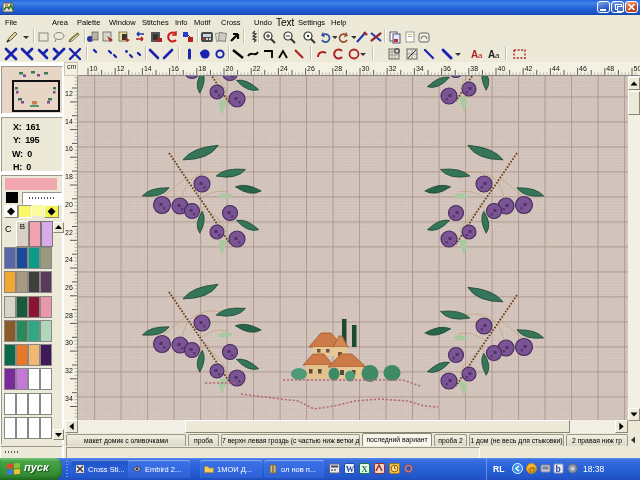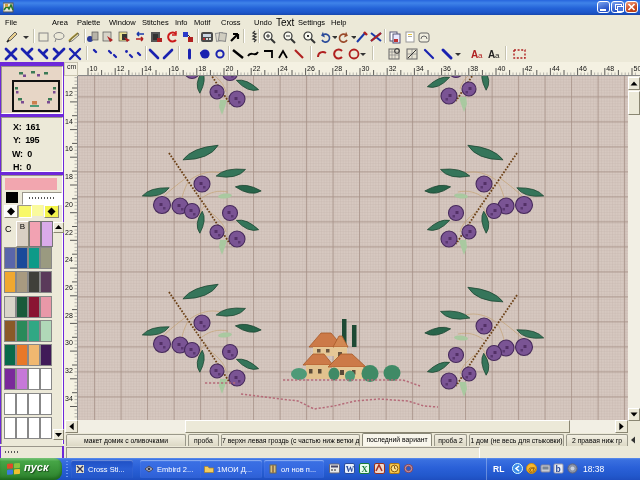--- a/index.html
+++ b/index.html
@@ -272,21 +272,21 @@
     </svg>
     <svg class="a" style="left:487px;top:2px" width="14" height="14" viewBox="0 0 14 14">
       <text x="1" y="11" font-size="10" font-weight="bold" fill="#222" font-family="Liberation Sans">A</text>
       <text x="8" y="11" font-size="8" fill="#222" font-family="Liberation Sans">a</text>
     </svg>
     <div class="sep" style="left:505px;top:1px;height:14px"></div>
     <svg class="a" style="left:512px;top:2px" width="14" height="14" viewBox="0 0 14 14">
       <rect x="2" y="3" width="11" height="8" fill="none" stroke="#b02020" stroke-width="1.4" stroke-dasharray="2 1.6"></rect>
     </svg>
   </div>
-<div class="a" style="left:0;top:62px;width:64px;height:396px;background:#6d28d9;border-right:1px solid #b8b4a0">
+<div class="a" style="left:0;top:62px;width:64px;height:396px;background:#ffffff;border-right:1px solid #b8b4a0">
     <div class="a sunk" style="left:1px;top:4px;width:60px;height:46px;background:#e7d6c6">
 <svg class="a" width="60" height="46" viewBox="0 0 60 46">
 <rect x="11" y="14" width="46" height="30" fill="none" stroke="#111" stroke-width="2"></rect>
 <g fill="#3a7a55">
 <rect x="17" y="5" width="4" height="2.5"></rect>
           <rect x="29" y="4" width="4" height="2.5"></rect>
           <rect x="42" y="5" width="4" height="2.5"></rect>
 <rect x="13" y="20" width="3" height="2.5"></rect>
           <rect x="51" y="20" width="3" height="2.5"></rect>
 <rect x="16" y="31" width="4" height="2.5"></rect>
@@ -819,21 +819,21 @@
 <div class="a" style="left:24px;top:3px;font-size:11px;font-weight:bold;font-style:italic;color:#fff;text-shadow:1px 1px 1px rgba(0,0,0,.5)">пуск</div>
 </div>
     <div class="a" style="left:66px;top:3px;width:2px;height:16px;background:repeating-linear-gradient(180deg,#6a96f0 0,#6a96f0 1px,transparent 1px,transparent 3px)"></div>
     <div class="a" style="left:71px;top:2px;width:62px;height:18px;border-radius:2px;background:linear-gradient(180deg,#1e4fc4,#2a5ed4 50%,#2456c8);box-shadow:inset 0 1px 1px rgba(255,255,255,.35)">
       <svg class="a" style="left:4px;top:4px" width="10" height="10" viewBox="0 0 10 10">
         <rect x="1" y="1" width="8" height="8" fill="#e8e4d0"></rect>
         <path d="M2 2 L8 8 M8 2 L2 8" stroke="#335" stroke-width="1.4"></path>
       </svg>
       <div class="a" style="left:17px;top:5px;font-size:7.5px;color:#fff;white-space:nowrap">Cross Sti...</div>
     </div>
-    <div class="a" style="left:140px;top:2px;width:62px;height:18px;border-radius:2px;background:linear-gradient(180deg,#5486ec 0%,#3a6fe4 10%,#3468e0 60%,#2e60d4 100%);box-shadow:inset 0 1px 1px rgba(255,255,255,.35)">
+    <div class="a" style="left:128px;top:2px;width:62px;height:18px;border-radius:2px;background:linear-gradient(180deg,#5486ec 0%,#3a6fe4 10%,#3468e0 60%,#2e60d4 100%);box-shadow:inset 0 1px 1px rgba(255,255,255,.35)">
       <svg class="a" style="left:4px;top:4px" width="10" height="10" viewBox="0 0 10 10">
         <path d="M1 5 L5 2 L9 5 L5 8 Z" fill="#c8ccd8" stroke="#445"></path>
         <circle cx="5" cy="5" r="1.4" fill="#334"></circle>
       </svg>
       <div class="a" style="left:17px;top:5px;font-size:7.5px;color:#fff;white-space:nowrap">Embird 2...</div>
     </div>
     <div class="a" style="left:200px;top:2px;width:62px;height:18px;border-radius:2px;background:linear-gradient(180deg,#5486ec 0%,#3a6fe4 10%,#3468e0 60%,#2e60d4 100%);box-shadow:inset 0 1px 1px rgba(255,255,255,.35)">
       <svg class="a" style="left:4px;top:4px" width="10" height="10" viewBox="0 0 10 10">
         <path d="M0.5 2.5 L4 2.5 L5 4 L9.5 4 L9.5 8.5 L0.5 8.5 Z" fill="#f4cc5c" stroke="#a8832a" stroke-width="0.7"></path>
       </svg>

